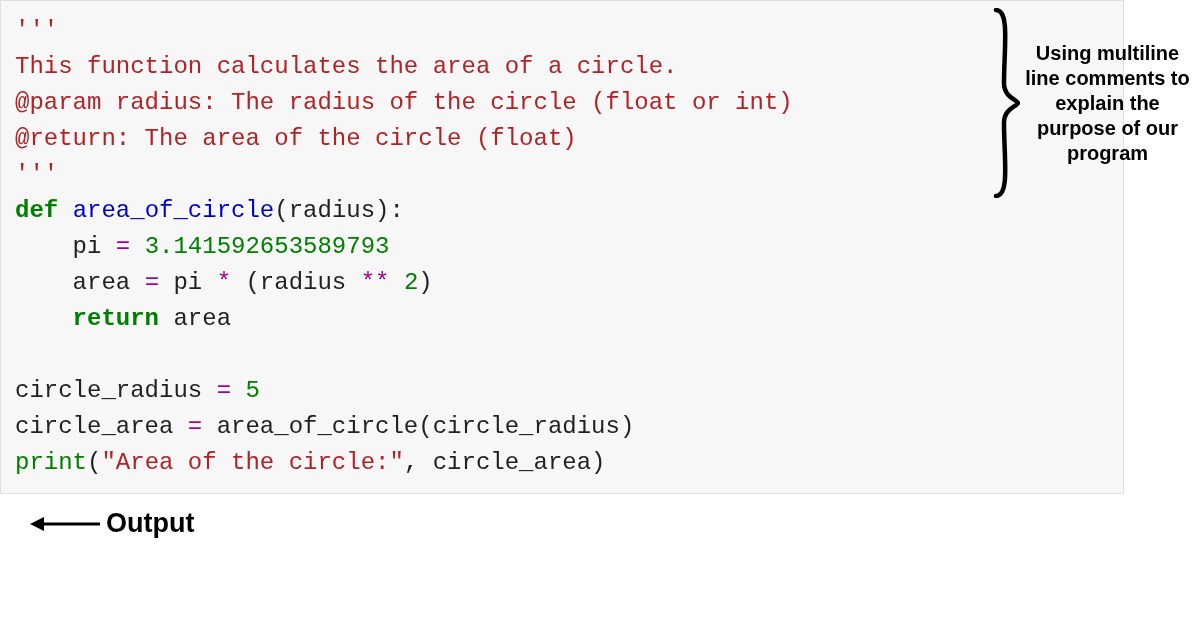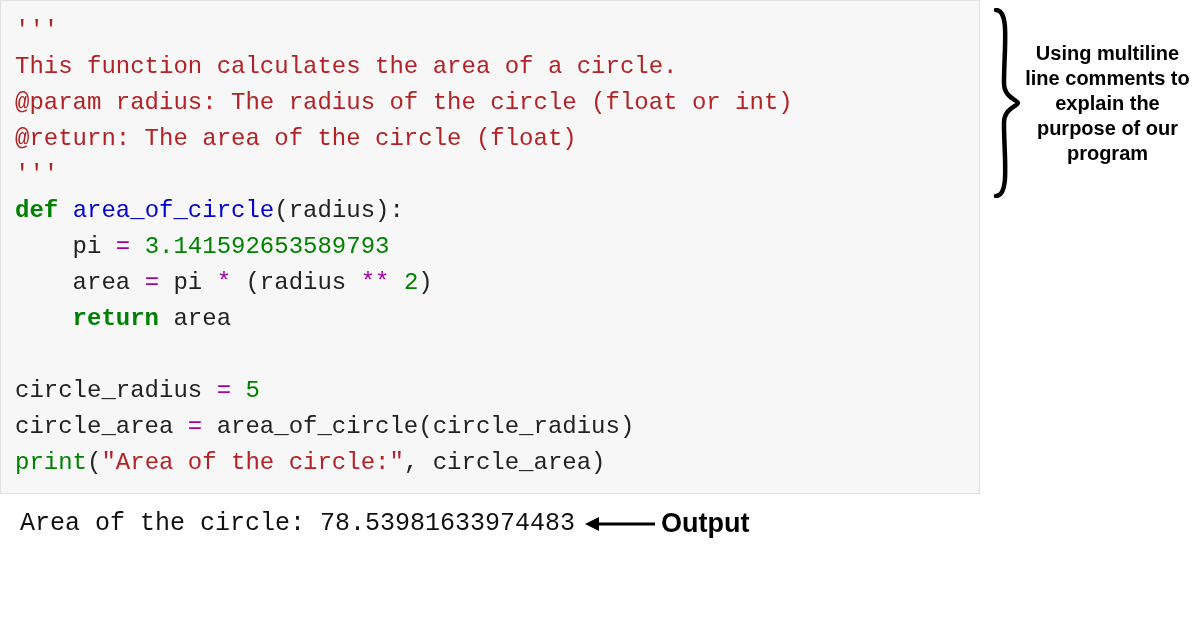--- a/index.html
+++ b/index.html
@@ -13,21 +13,21 @@
     .container {
       display: flex;
       width: 100%;
     }
     .code-block {
       background: #f7f7f7;
       border: 1px solid #e1e1e1;
       padding: 12px 14px;
       font-size: 24px;
       line-height: 1.5;
-      width: 980px;
+      width: 1124px;
       white-space: pre;
     }
     .docstring { color: #b32226; }
     .keyword { color: #008000; font-weight: bold; }
     .funcname { color: #0000cc; }
     .number { color: #008000; }
     .operator { color: #a000a0; }
     .string { color: #b32226; }
     .builtin { color: #008000; }
     .default-text { color: #222; }
@@ -82,21 +82,20 @@
 <span class="default-text">    pi </span><span class="operator">=</span><span class="number"> 3.141592653589793</span>
 <span class="default-text">    area </span><span class="operator">=</span><span class="default-text"> pi </span><span class="operator">*</span><span class="default-text"> (radius </span><span class="operator">**</span><span class="default-text"> </span><span class="number">2</span><span class="default-text">)</span>
 <span class="default-text">    </span><span class="keyword">return</span><span class="default-text"> area</span>
 <span></span>
 <span class="default-text">circle_radius </span><span class="operator">=</span><span class="default-text"> </span><span class="number">5</span>
 <span class="default-text">circle_area </span><span class="operator">=</span><span class="default-text"> area_of_circle(circle_radius)</span>
 <span class="builtin">print</span><span class="default-text">(</span><span class="string">"Area of the circle:"</span><span class="default-text">, circle_area)</span></div>
 </div>
 
 <div class="output-line">
-  <span>Area of the circle: 78.53981633974483</span>
   <svg class="arrow-svg" width="70" height="22" viewBox="0 0 70 22">
     <line x1="70" y1="11" x2="10" y2="11" stroke="#000" stroke-width="3"></line>
     <polygon points="0,11 14,4 14,18" fill="#000"></polygon>
   </svg>
   <span class="output-label">Output</span>
 </div>
 
 <div class="annotation-right">
   <svg class="brace-svg" width="30" height="190" viewBox="0 0 30 190">
     <path d="M6 2 C20 2, 14 40, 14 75 C14 90, 28 92, 28 95 C28 98, 14 100, 14 115 C14 150, 20 188, 6 188" stroke="#000" stroke-width="4.5" fill="none" stroke-linecap="round"></path>

